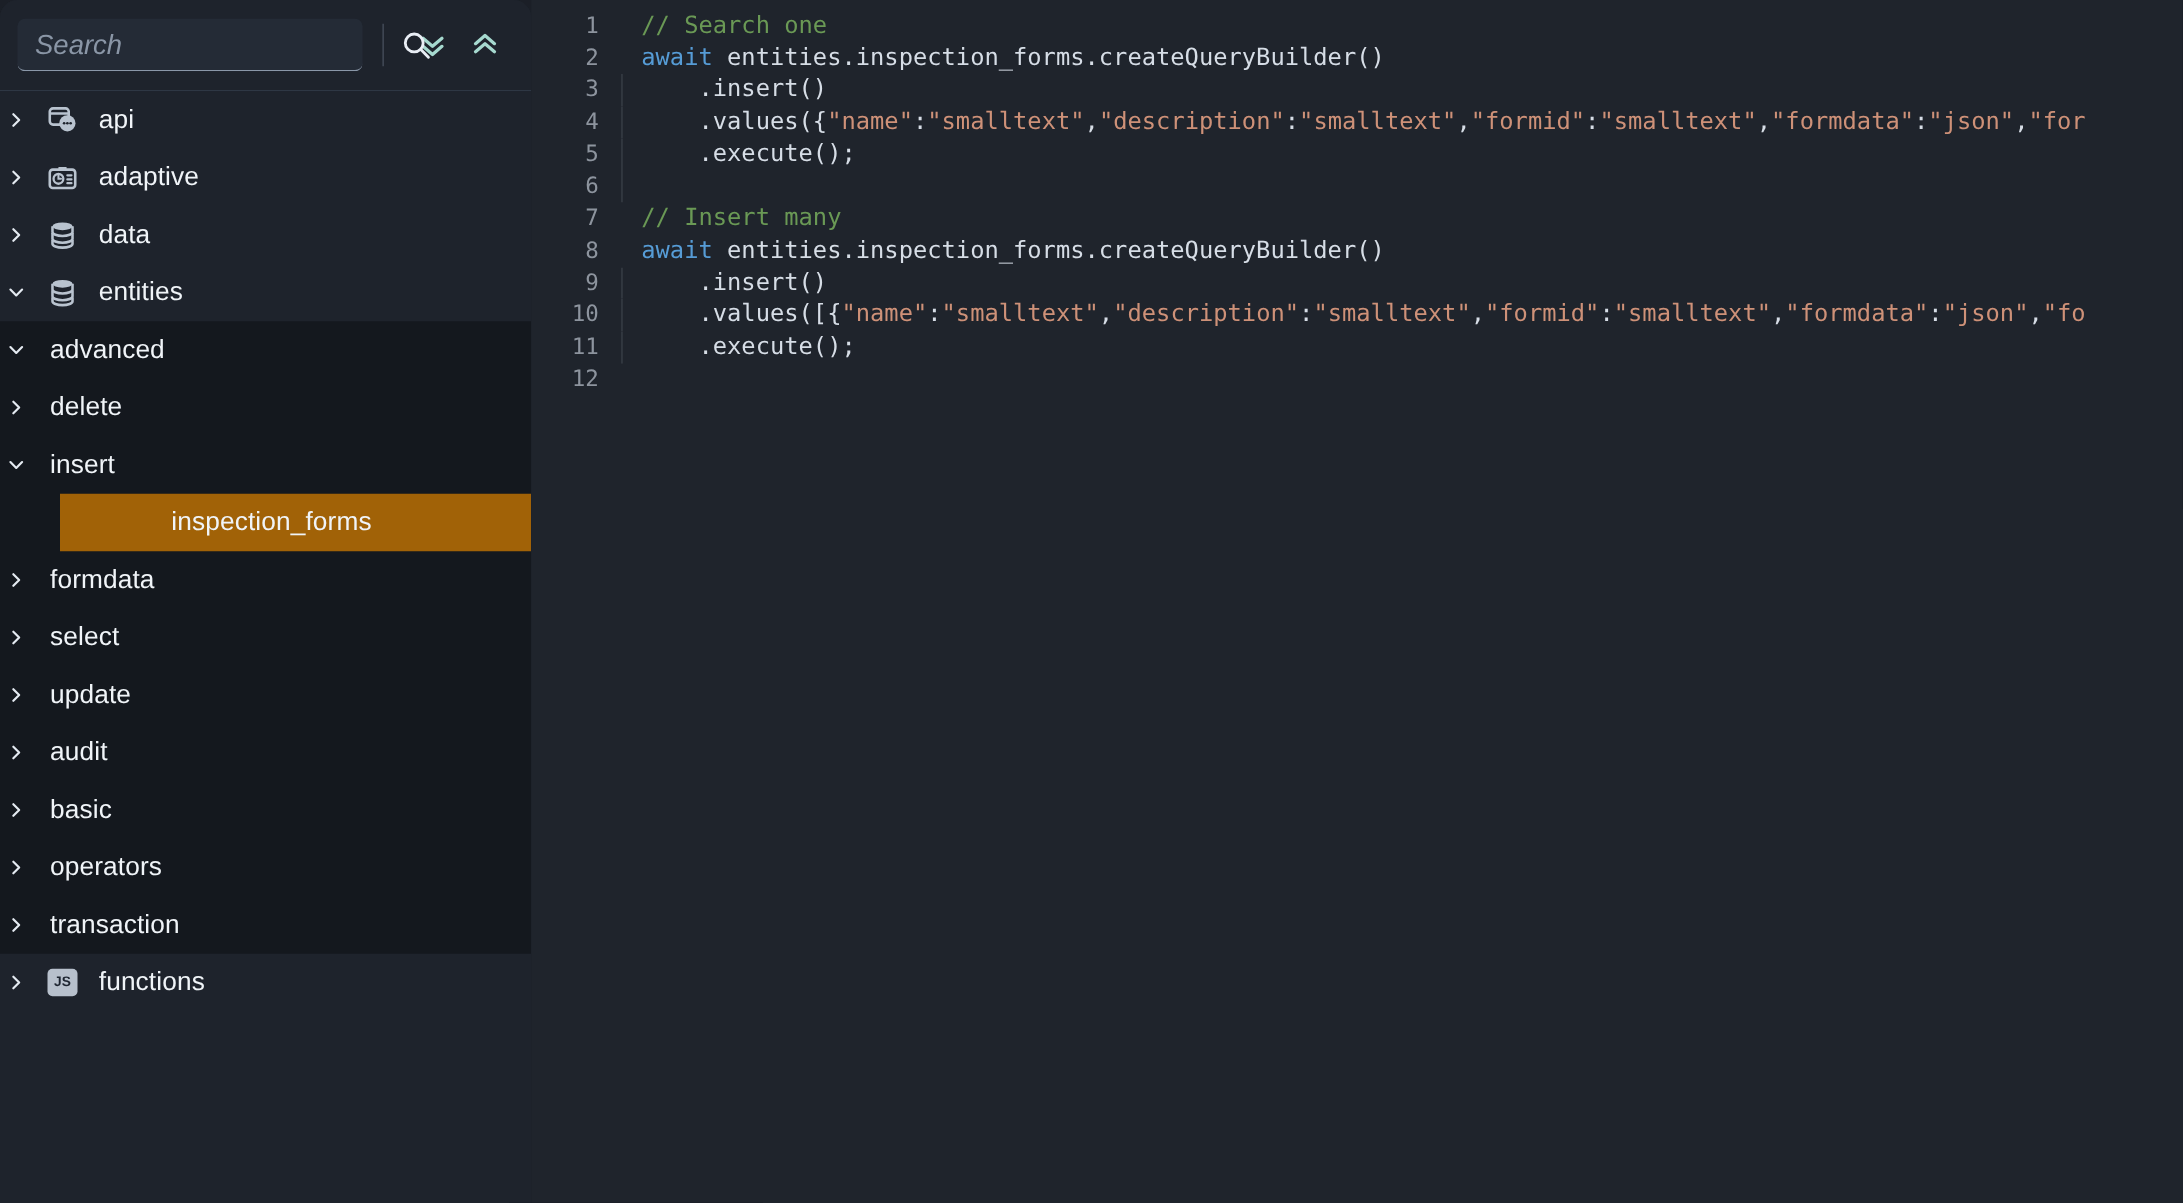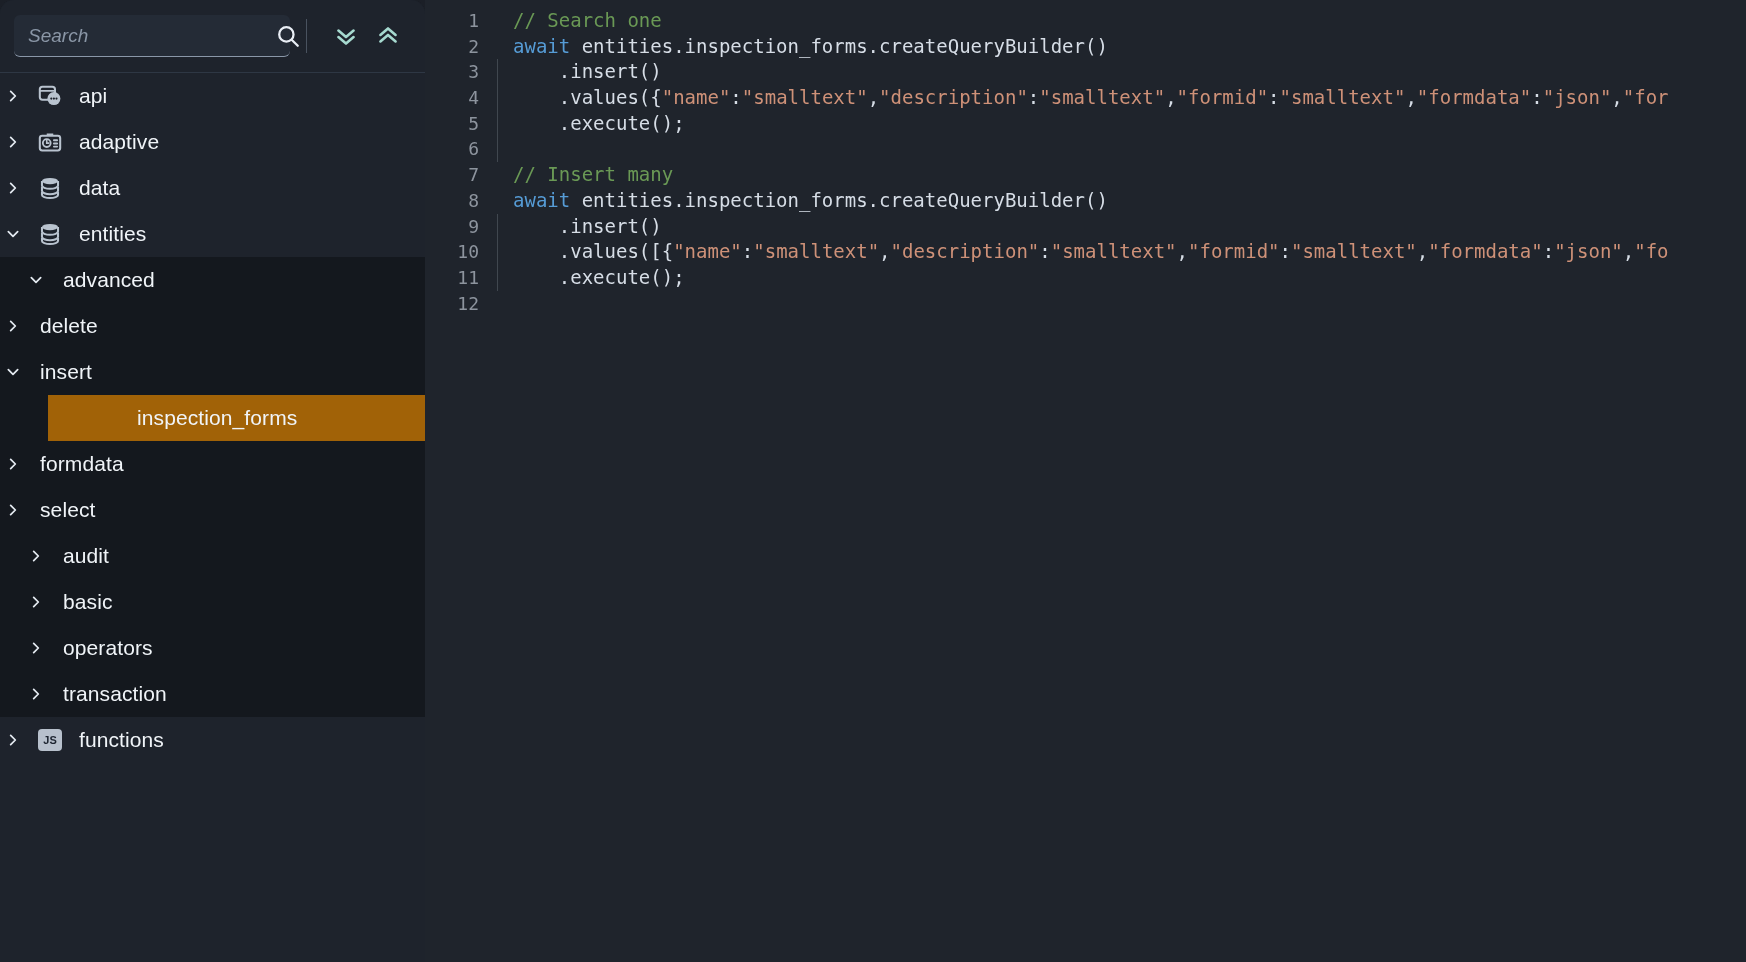--- a/index.html
+++ b/index.html
@@ -36,21 +36,21 @@
     background: #242b36;
     border-radius: 6px;
     border-bottom: 1px solid #8a97a8;
     display: flex; align-items: center;
     padding: 0 10px 0 14px;
   }
   .search-input {
     flex: 1 1 auto;
     background: transparent; border: 0; outline: none;
     font-family: "Liberation Sans", sans-serif;
-    font-size: 19px; font-style: italic;
+    font-size: 22px; font-style: italic;
     color: #e6ebf2;
   }
   .search-input::placeholder { color: #8a96a6; font-style: italic; opacity: 1; }
   .search-icon { width: 26px; height: 26px; flex: 0 0 26px; color: #e9eef5; }
   .hdr-divider {
     width: 1px; height: 34px; background: #49525f;
     margin: 0 18px 0 16px; flex: 0 0 1px;
   }
   .chev-btn {
     width: 42px; height: 42px;
@@ -88,21 +88,21 @@
   }
   .js-badge {
     width: 24px; height: 22px; border-radius: 4px;
     background: #b7c0cc; color: #1d2430;
     font-size: 11px; font-weight: bold;
     display: flex; align-items: center; justify-content: center;
     font-family: "Liberation Sans", sans-serif;
   }
   
   .d0 { }
-  .d1 { padding-left: 23px; }
+  .d1 { }
   .d2 { }
   .d3 { padding-left: 49px; }
   .group-body { background: #14181e; }
   .node-row.selected { background: #a16207; margin-left: 48px; }
   .d3 .node-label { margin-left: 14px; }
 
   
   #editor {
     flex: 1 1 auto; height: 962px;
     background: #1f242c;
@@ -267,20 +267,28 @@
             </span>
             <span class="node-label">formdata</span>
           </div>
           <div class="node-row d2">
             <span class="twisty">
               <svg>
                 <use href="#i-chev-right"></use>
               </svg>
             </span>
             <span class="node-label">select</span>
+          </div>
+          <div class="node-row d2">
+            <span class="twisty">
+              <svg>
+                <use href="#i-chev-right"></use>
+              </svg>
+            </span>
+            <span class="node-label">update</span>
           </div>
           <div class="node-row d1">
             <span class="twisty">
               <svg>
                 <use href="#i-chev-right"></use>
               </svg>
             </span>
             <span class="node-label">audit</span>
           </div>
           <div class="node-row d1">

